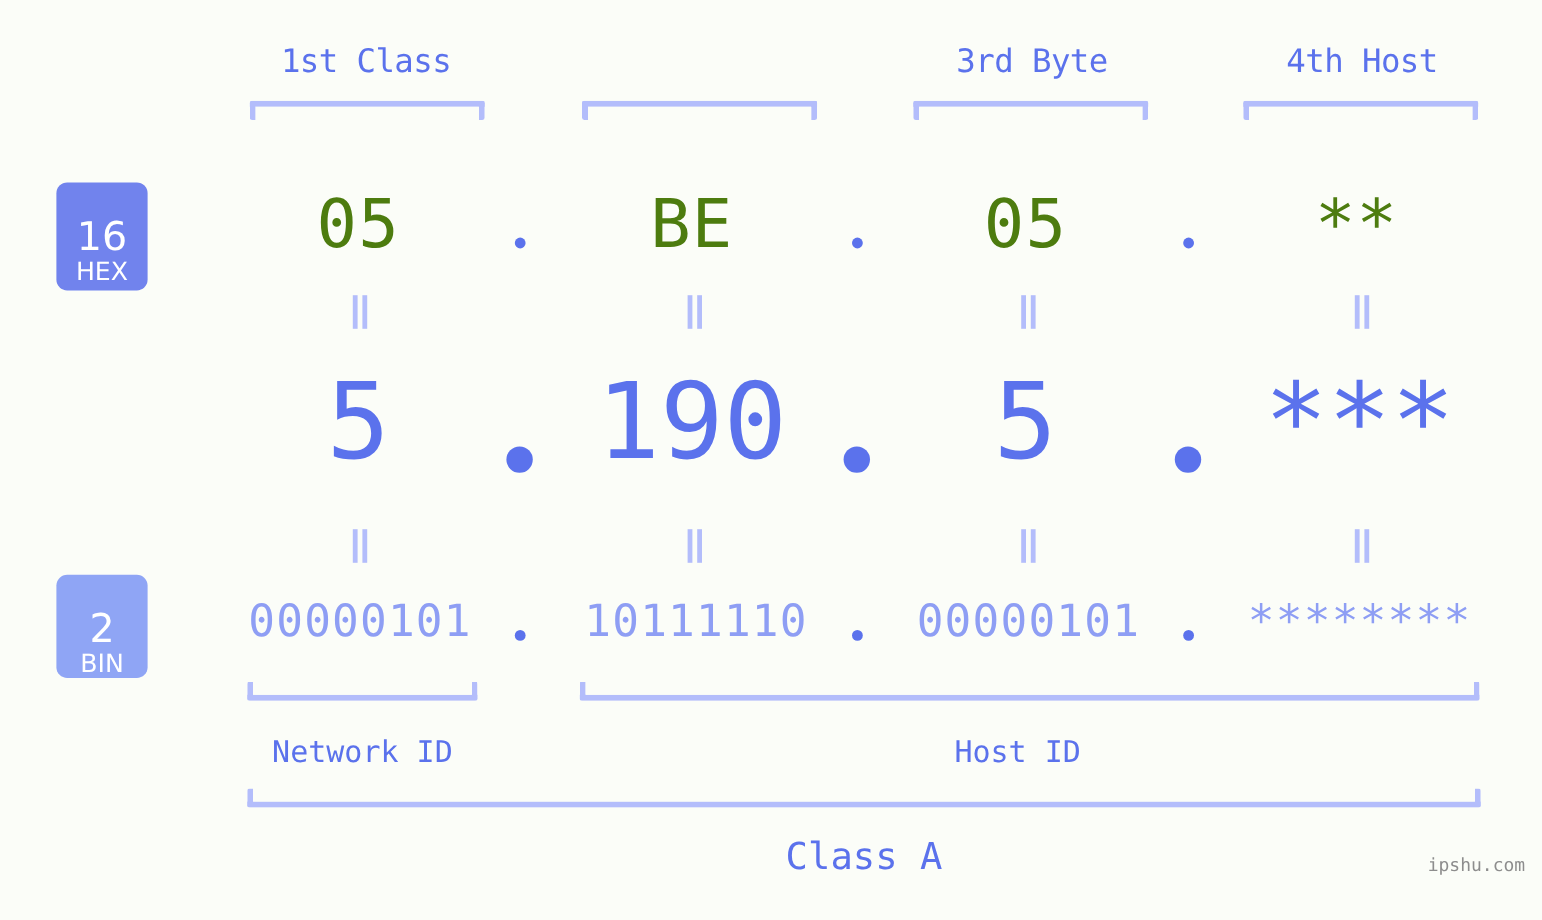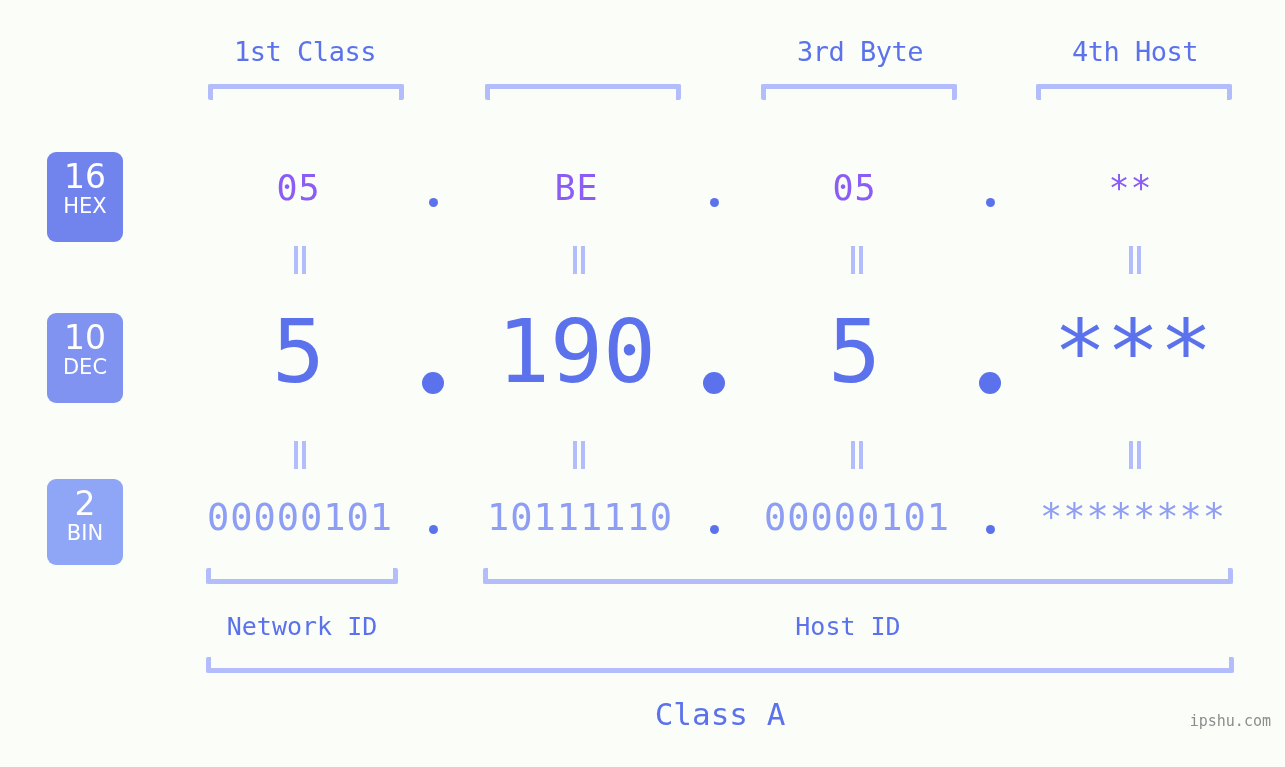--- a/index.html
+++ b/index.html
@@ -63,20 +63,21 @@
     text-align: center;
     box-sizing: border-box;
     padding-top: 7px;
   }
   .badge .num {
     display: block;
     font-family: "DejaVu Sans", sans-serif;
     font-size: 33px;
     line-height: 35px;
     font-weight: 400;
+    margin-top: 20px;
   }
   .badge .sys {
     display: block;
     font-family: "DejaVu Sans", sans-serif;
     font-size: 21px;
     line-height: 24px;
     font-weight: 400;
   }
   #badge-hex { top: 152px; height: 90px; background: #7183ed; }
   #badge-dec { top: 313px; height: 90px; background: #8193f0; }
@@ -86,22 +87,22 @@
   .val {
     position: absolute;
     text-align: center;
     white-space: nowrap;
     font-family: "DejaVu Sans Mono", monospace;
   }
   .hex-val {
     top: 150px;
     height: 76px;
     line-height: 76px;
-    font-size: 35px;
-    color: #8b5cf6;
+    font-size: 56px;
+    color: #4d7c0f;
     letter-spacing: 1px;
   }
   .dec-val {
     top: 296px;
     height: 112px;
     line-height: 112px;
     font-size: 88px;
     color: #5b72ec;
     letter-spacing: 0px;
   }
@@ -194,24 +195,20 @@
 
   <div class="bracket-top" style="left:208px;width:196px;top:84px;"></div>
   <div class="bracket-top" style="left:485px;width:196px;top:84px;"></div>
   <div class="bracket-top" style="left:761px;width:196px;top:84px;"></div>
   <div class="bracket-top" style="left:1036px;width:196px;top:84px;"></div>
 
   <div class="badge" id="badge-hex">
     <span class="num">16</span>
     <span class="sys">HEX</span>
   </div>
-  <div class="badge" id="badge-dec">
-    <span class="num">10</span>
-    <span class="sys">DEC</span>
-  </div>
   <div class="badge" id="badge-bin">
     <span class="num">2</span>
     <span class="sys">BIN</span>
   </div>
 
   <div class="val hex-val" style="left:206px;width:185px;">05</div>
   <div class="dot dot-hex" style="left:429px;"></div>
   <div class="val hex-val" style="left:484px;width:185px;">BE</div>
   <div class="dot dot-hex" style="left:710px;"></div>
   <div class="val hex-val" style="left:762px;width:185px;">05</div>

